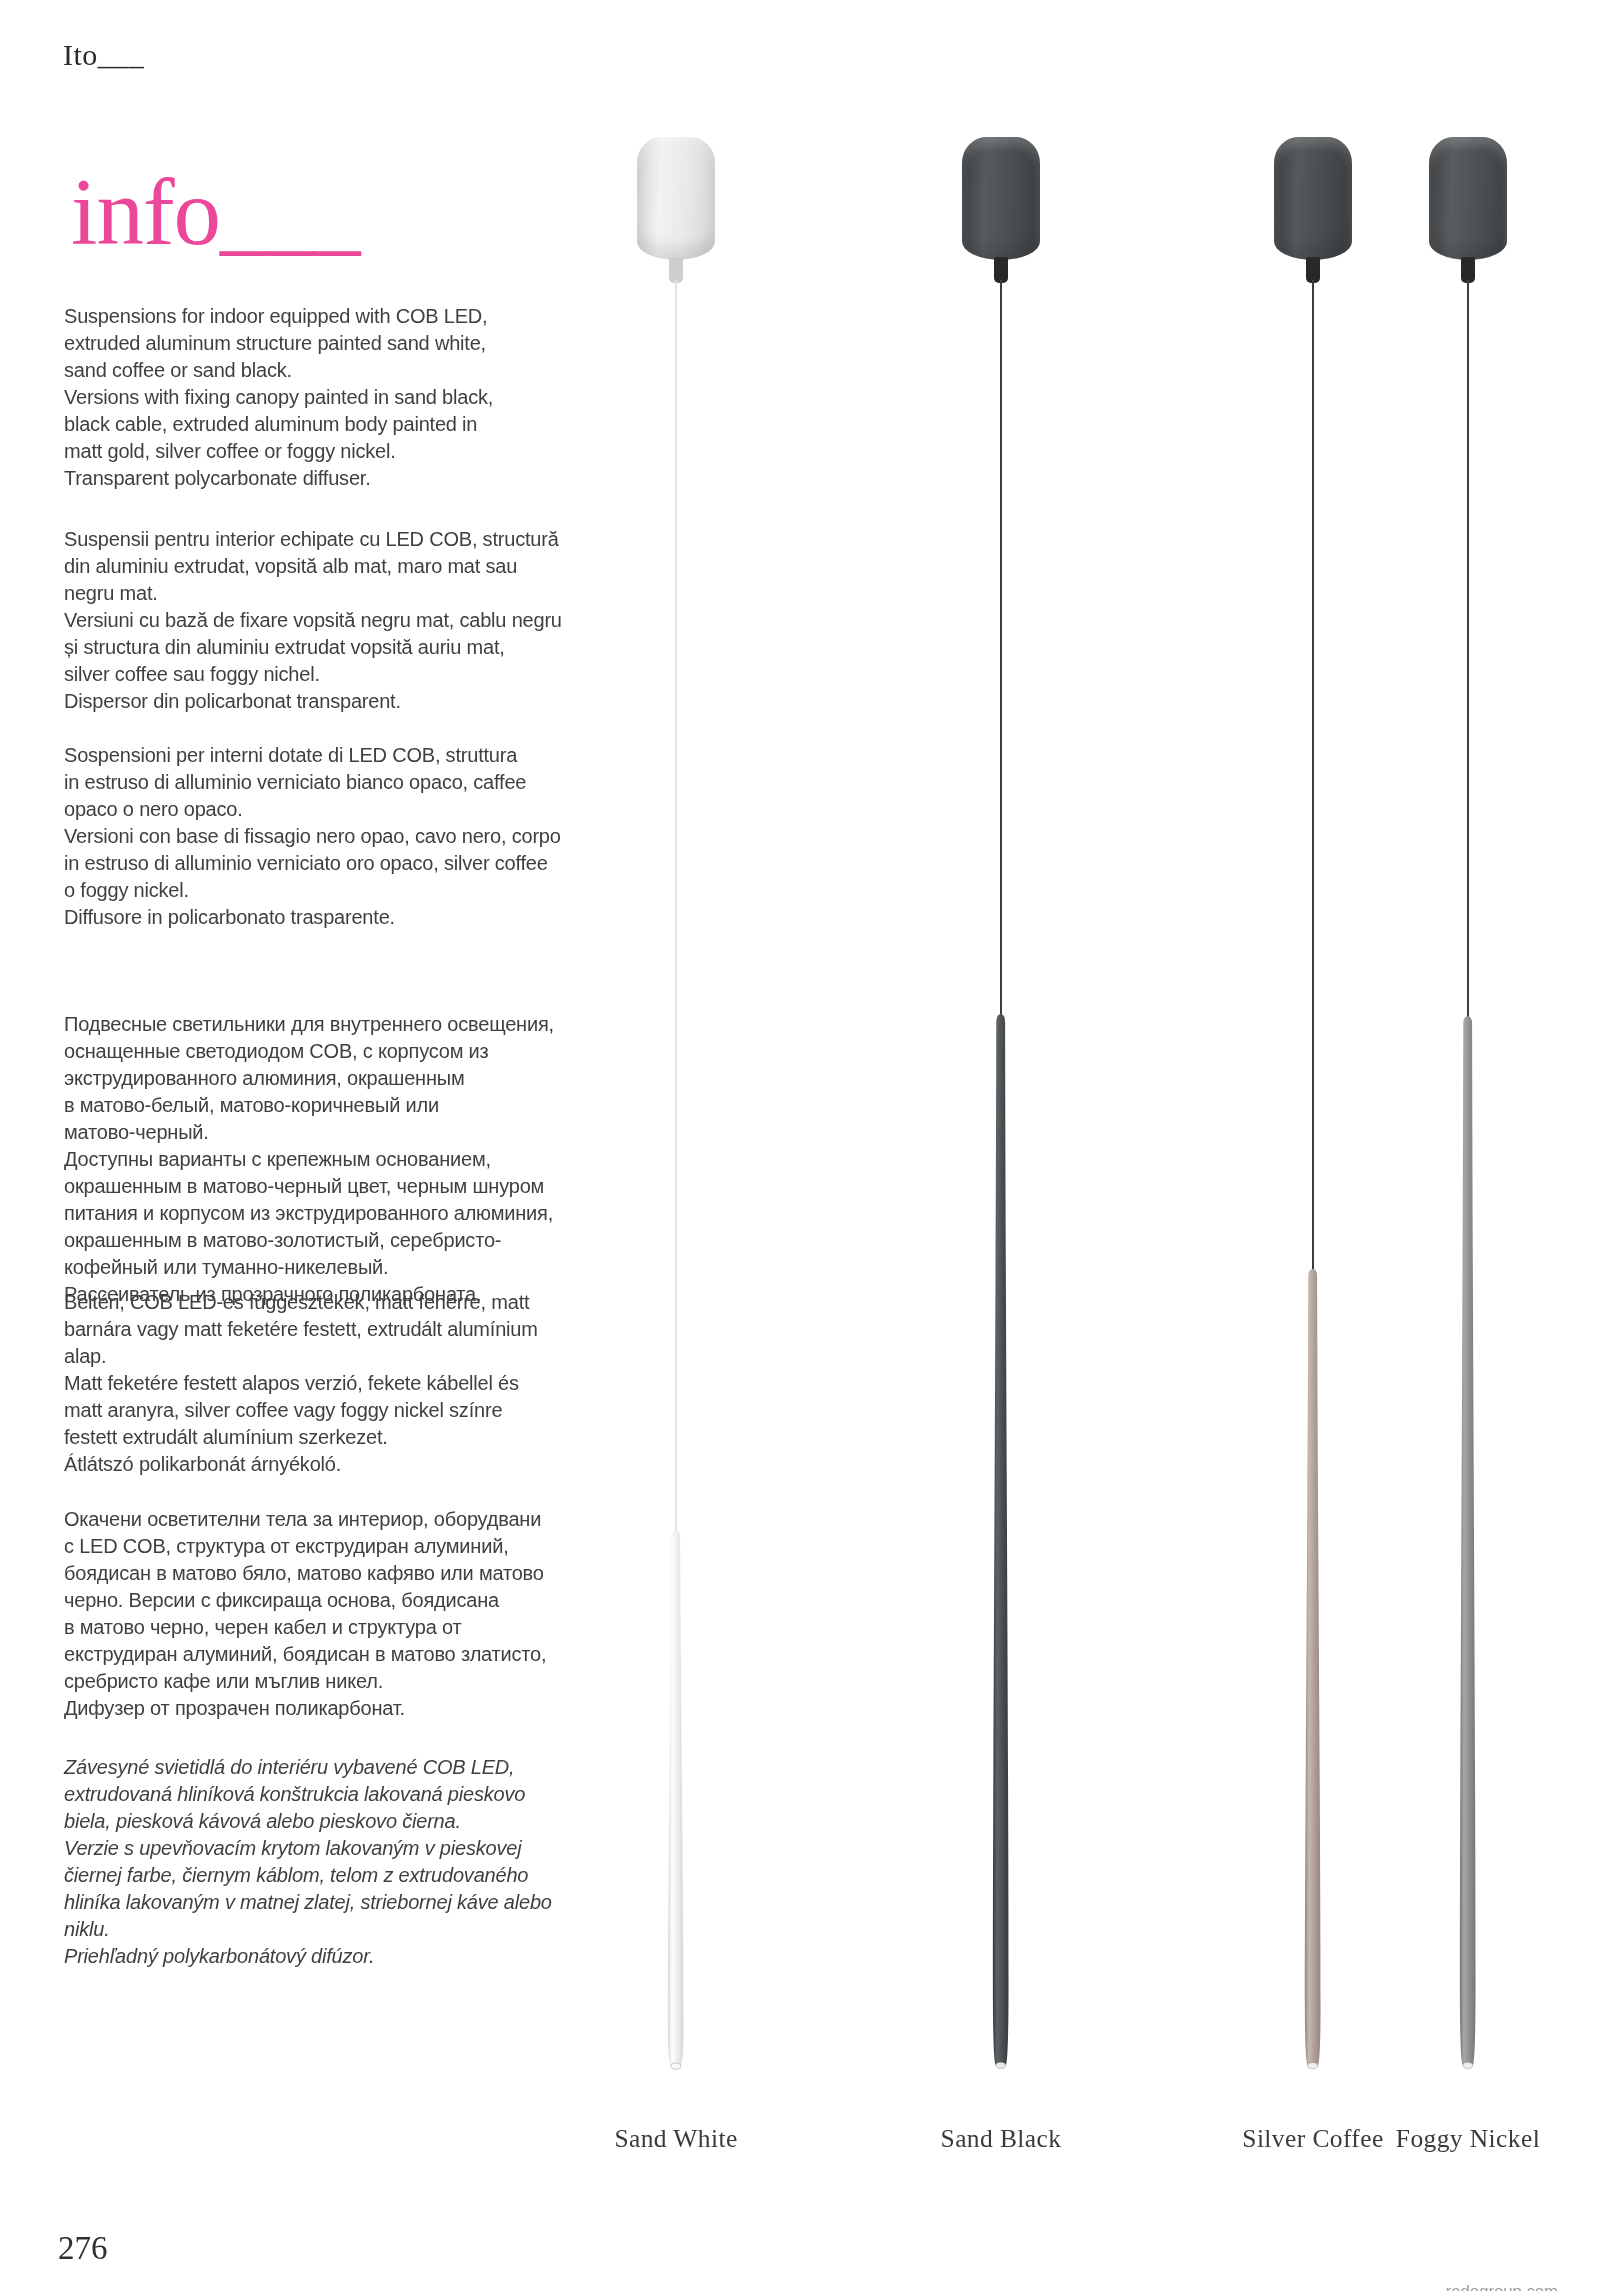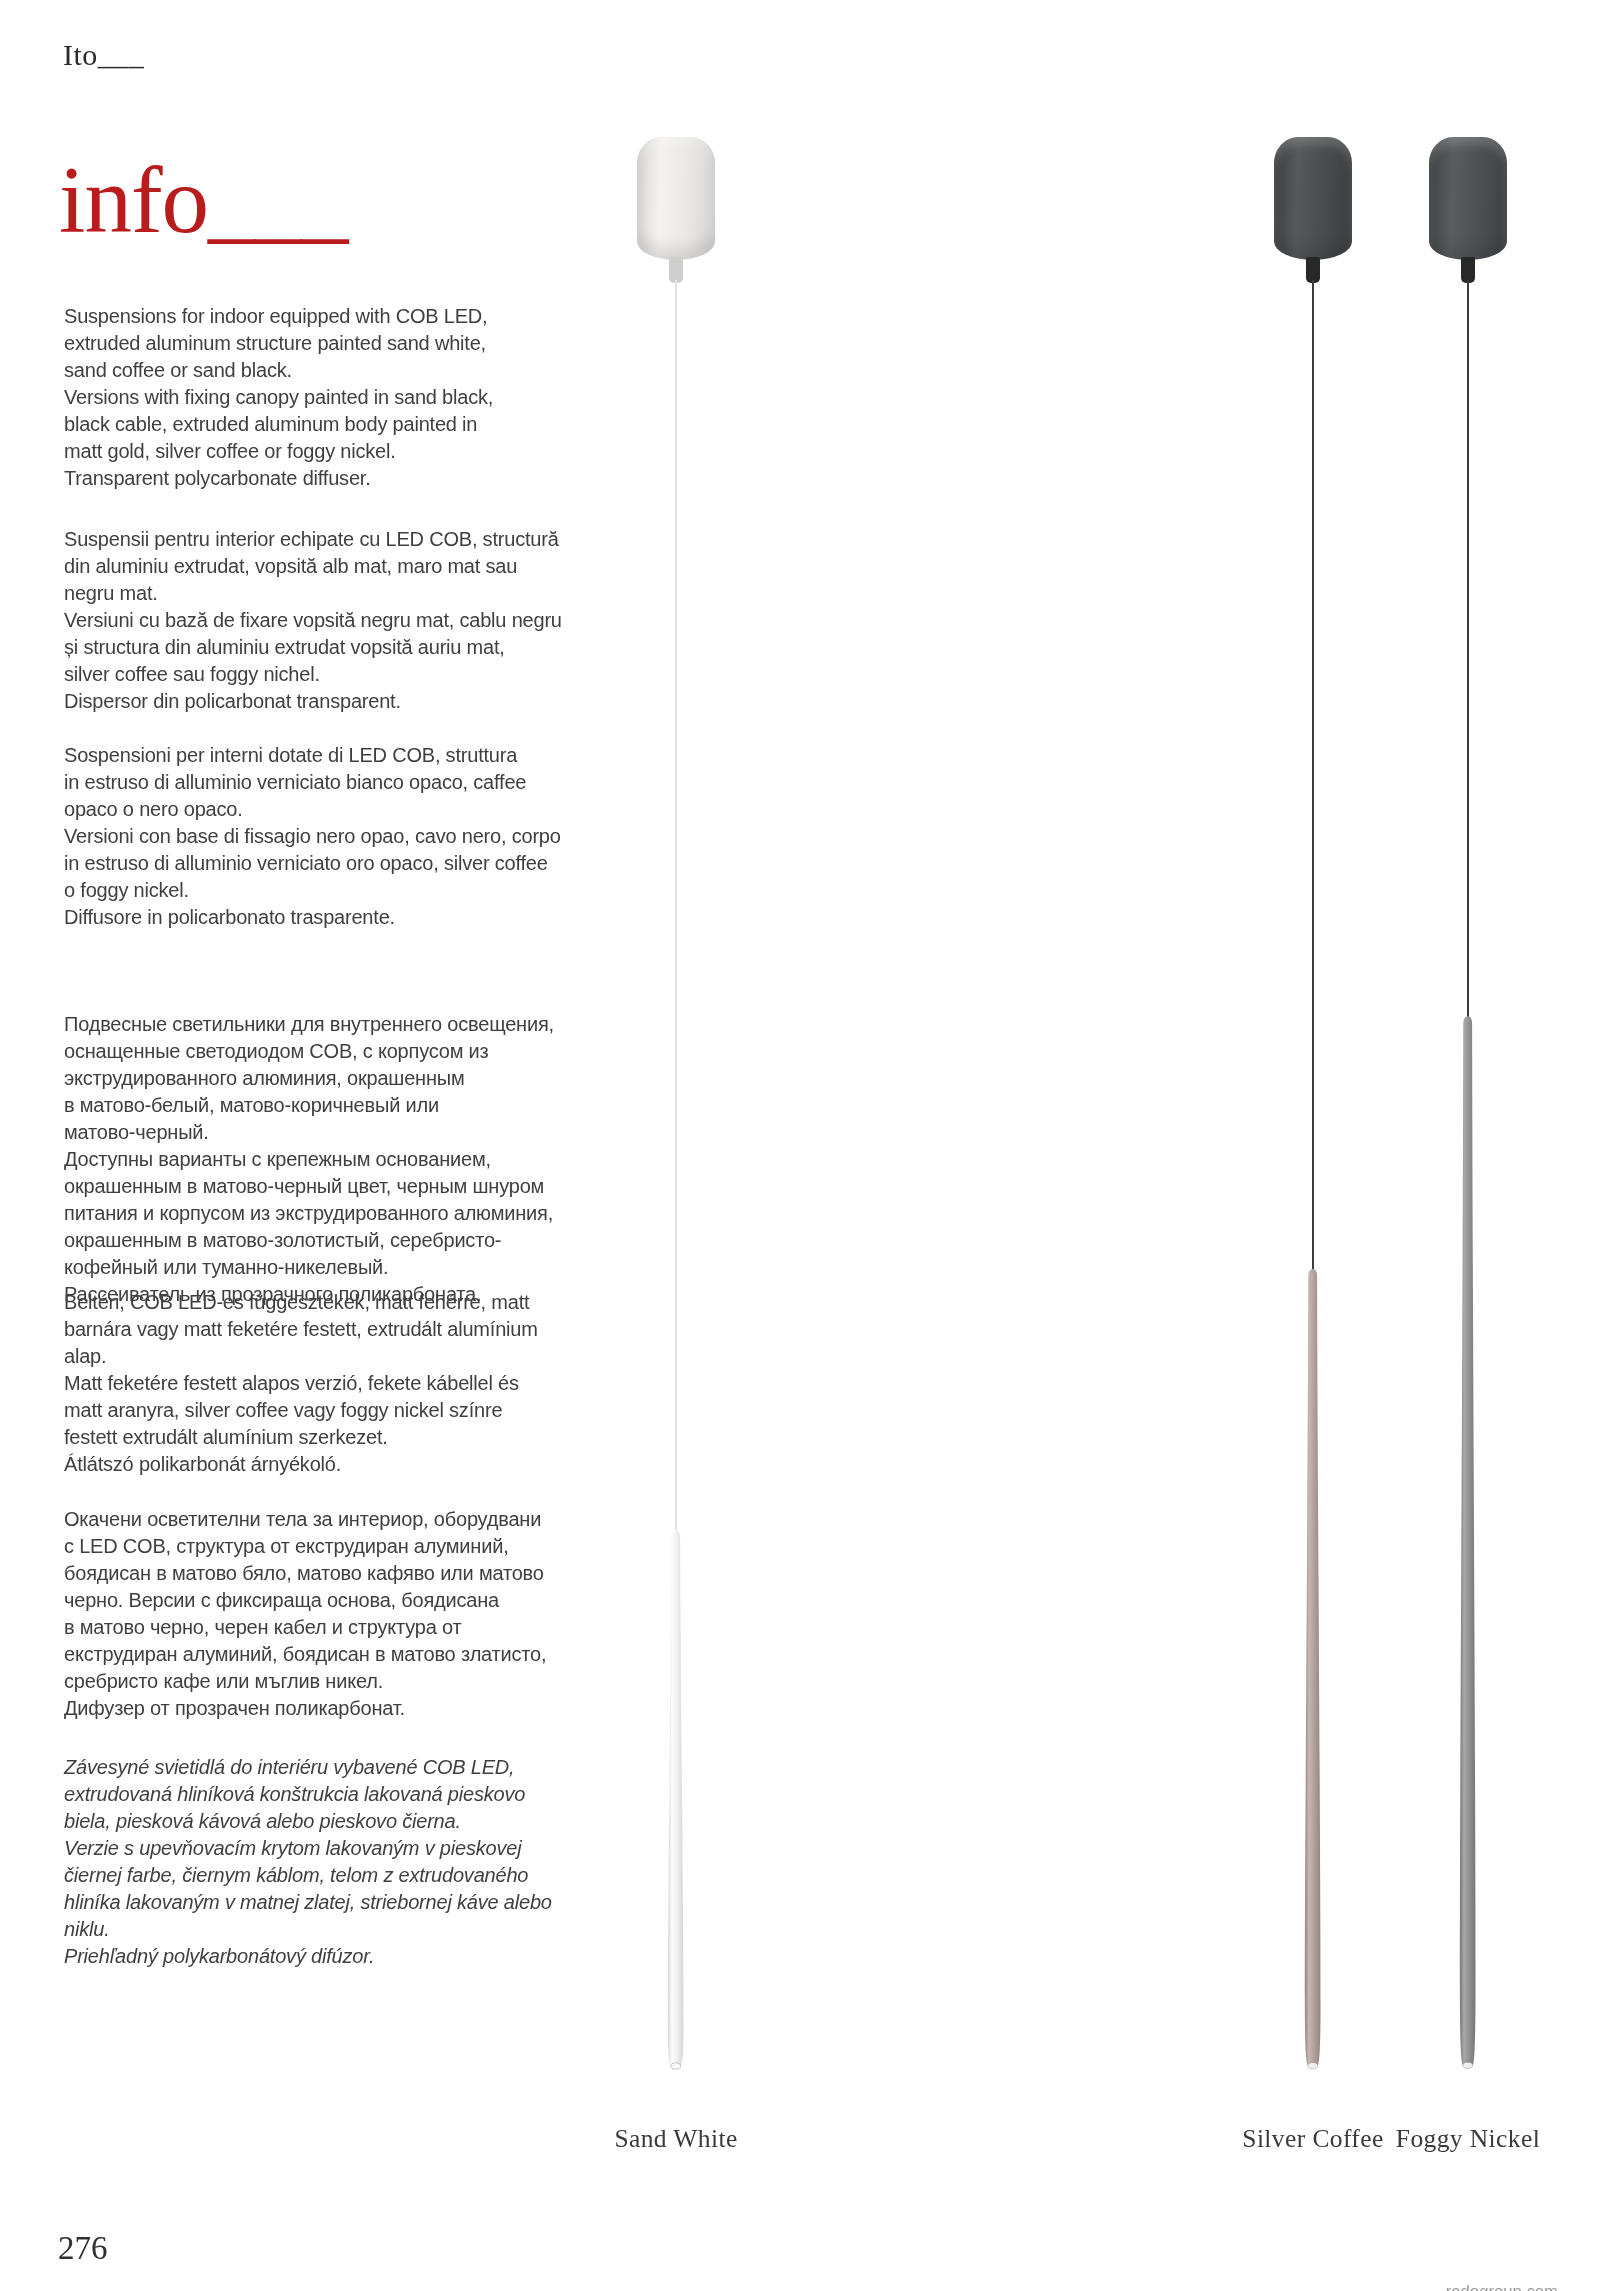--- a/index.html
+++ b/index.html
@@ -1,21 +1,21 @@
 <!DOCTYPE html>
 <html><head>
 <meta charset="utf-8">
 <style>
   html,body{margin:0;padding:0;background:#ffffff;}
   .page{position:relative;width:1620px;height:2292px;background:#ffffff;overflow:hidden;
         font-family:"Liberation Sans",sans-serif;}
   .brand{position:absolute;left:63px;top:37px;font:30px/1.2 "Liberation Serif",serif;
          color:#2a2a2a;letter-spacing:0.5px;}
-  .title{position:absolute;left:59px;top:153px;margin:0;font:normal 95px/1 "Liberation Serif",serif;
-         color:#b91c1c;letter-spacing:-1px;}
+  .title{position:absolute;left:59px;top:153px;margin:12px;font:normal 95px/1 "Liberation Serif",serif;
+         color:#ec4899;letter-spacing:-1px;}
   .para{position:absolute;left:64px;width:549px;margin:0;white-space:pre-line;
         font:20px/27px "Liberation Sans",sans-serif;color:#3f3f3f;letter-spacing:-0.2px;}
   .para-en{top:303px;} .para-ro{top:526px;} .para-it{top:742px;} .para-ru{top:1011px;}
   .para-hu{top:1289px;} .para-bg{top:1506px;} .para-sk{top:1754px;font-style:italic;}
   .gallery{position:absolute;left:0;top:0;width:1436px;height:2292px;}
   .lamp{position:absolute;top:137px;width:196px;height:2078px;}
   .canopy{position:absolute;left:59px;top:0;width:78px;height:123px;
           border-radius:25.5px 25.5px 41px 41px / 27.4px 27.4px 19.6px 19.6px;
           box-shadow:inset 0 -11.8px 13.7px rgba(0,0,0,.10), inset 0 7.8px 9.8px rgba(255,255,255,.18);}
   .connector{position:absolute;left:91px;top:120px;width:13.7px;height:25.5px;
@@ -105,20 +105,38 @@
               <stop offset="0.26" stop-color="#fcfcfb"></stop>
               <stop offset="0.58" stop-color="#f0efee"></stop>
               <stop offset="1" stop-color="#d7d6d5"></stop>
             </linearGradient>
           </defs>
           <path d="M 9.5 9 Q 9.5 1 14 1 Q 18.5 1 18.5 9 C 19.1 176.64000000000001 22 386.40000000000003 22 507.84000000000003 Q 22 543 19.3 548 L 8.7 548 Q 6 543 6 507.84000000000003 C 6 386.40000000000003 8.9 176.64000000000001 9.5 9 Z" fill="url(#bodygrad0)"></path>
           <ellipse cx="14" cy="548.5" rx="5" ry="3.2" fill="#f8f8f7" stroke="rgba(90,90,90,0.38)" stroke-width="0.8"></ellipse>
         </svg>
         <div class="lamp-label">Sand White</div>
       </div>
+      <div class="lamp" style="left: 903px;">
+        <div class="canopy" style="background: linear-gradient(92deg, rgb(60, 63, 65) 0%, rgb(87, 91, 93) 30%, rgb(74, 78, 80) 64%, rgb(60, 63, 65) 100%);"></div>
+        <div class="connector" style="background: rgb(38, 40, 41);"></div>
+        <div class="cable" style="background: rgb(61, 61, 61); height: 740px;"></div>
+        <svg class="body" width="27.4" height="1058" viewBox="0 0 28 1079" style="top: 875px;">
+          <defs>
+            <linearGradient id="bodygrad2" x1="0" y1="0" x2="1" y2="0">
+              <stop offset="0" stop-color="#383b3d"></stop>
+              <stop offset="0.26" stop-color="#5f6365"></stop>
+              <stop offset="0.58" stop-color="#4c5052"></stop>
+              <stop offset="1" stop-color="#383b3d"></stop>
+            </linearGradient>
+          </defs>
+          <path d="M 9.5 9 Q 9.5 1 14 1 Q 18.5 1 18.5 9 C 19.1 345.28000000000003 22 755.3000000000001 22 992.6800000000001 Q 22 1070 19.3 1075 L 8.7 1075 Q 6 1070 6 992.6800000000001 C 6 755.3000000000001 8.9 345.28000000000003 9.5 9 Z" fill="url(#bodygrad2)"></path>
+          <ellipse cx="14" cy="1075.5" rx="5" ry="3.2" fill="#e8e8e6" stroke="rgba(90,90,90,0.38)" stroke-width="0.8"></ellipse>
+        </svg>
+        <div class="lamp-label">Sand Black</div>
+      </div>
       <div class="lamp" style="left: 1215px;">
         <div class="canopy" style="background: linear-gradient(92deg, rgb(59, 62, 64) 0%, rgb(86, 89, 91) 30%, rgb(73, 76, 78) 64%, rgb(59, 62, 64) 100%);"></div>
         <div class="connector" style="background: rgb(38, 40, 41);"></div>
         <div class="cable" style="background: rgb(61, 61, 61); height: 995px;"></div>
         <svg class="body" width="27.4" height="803" viewBox="0 0 28 819" style="top: 1130px;">
           <defs>
             <linearGradient id="bodygrad4" x1="0" y1="0" x2="1" y2="0">
               <stop offset="0" stop-color="#958480"></stop>
               <stop offset="0.26" stop-color="#c6b7b1"></stop>
               <stop offset="0.58" stop-color="#b2a19b"></stop>

